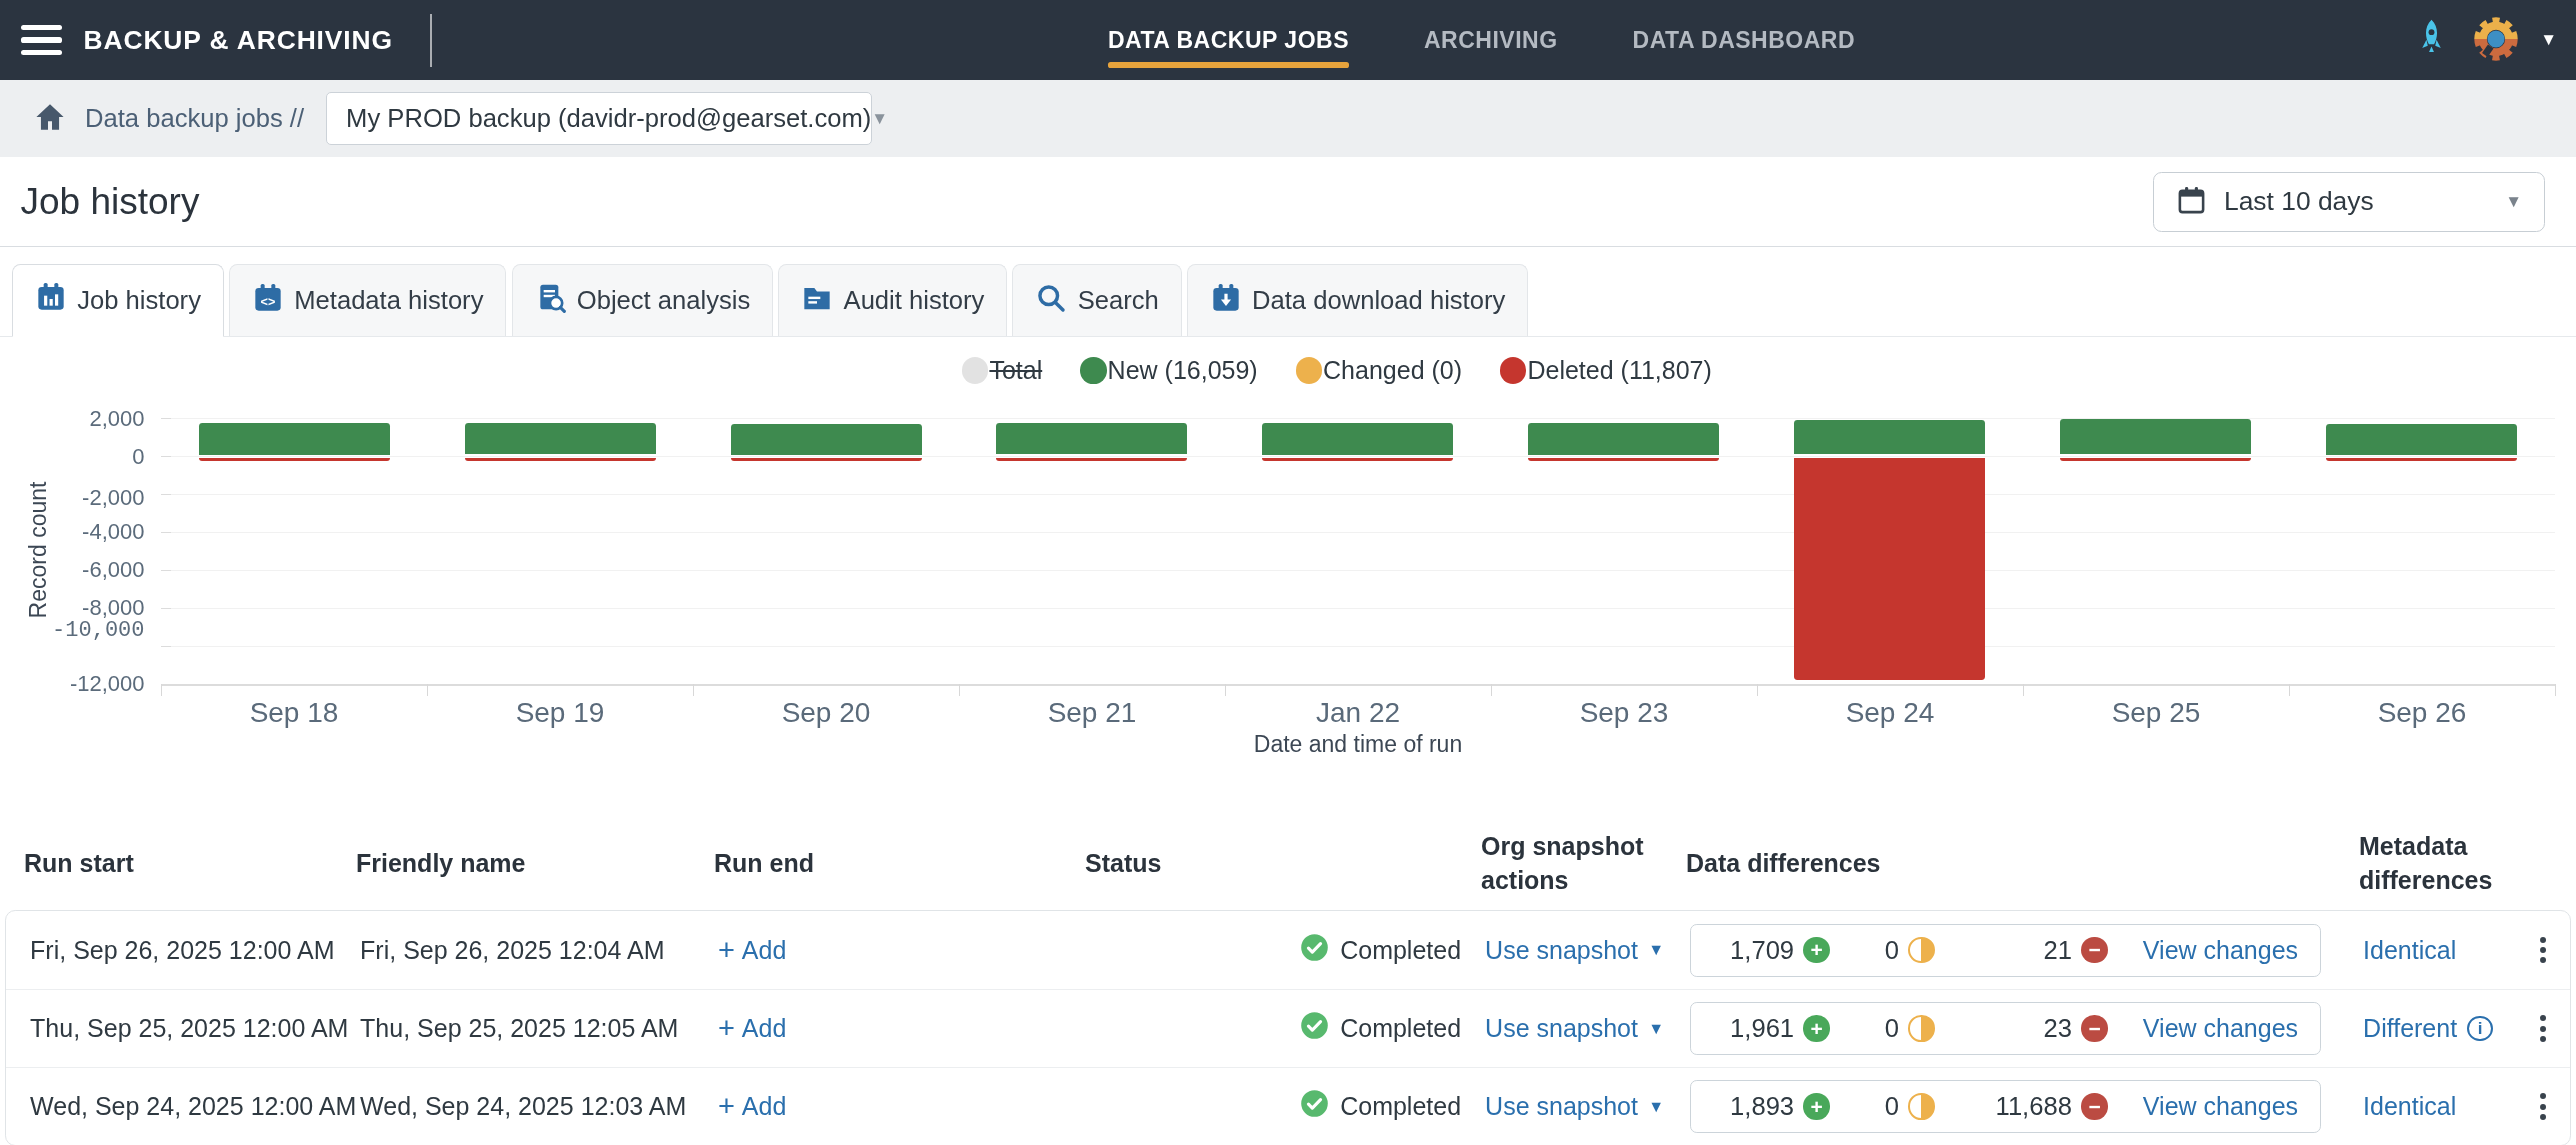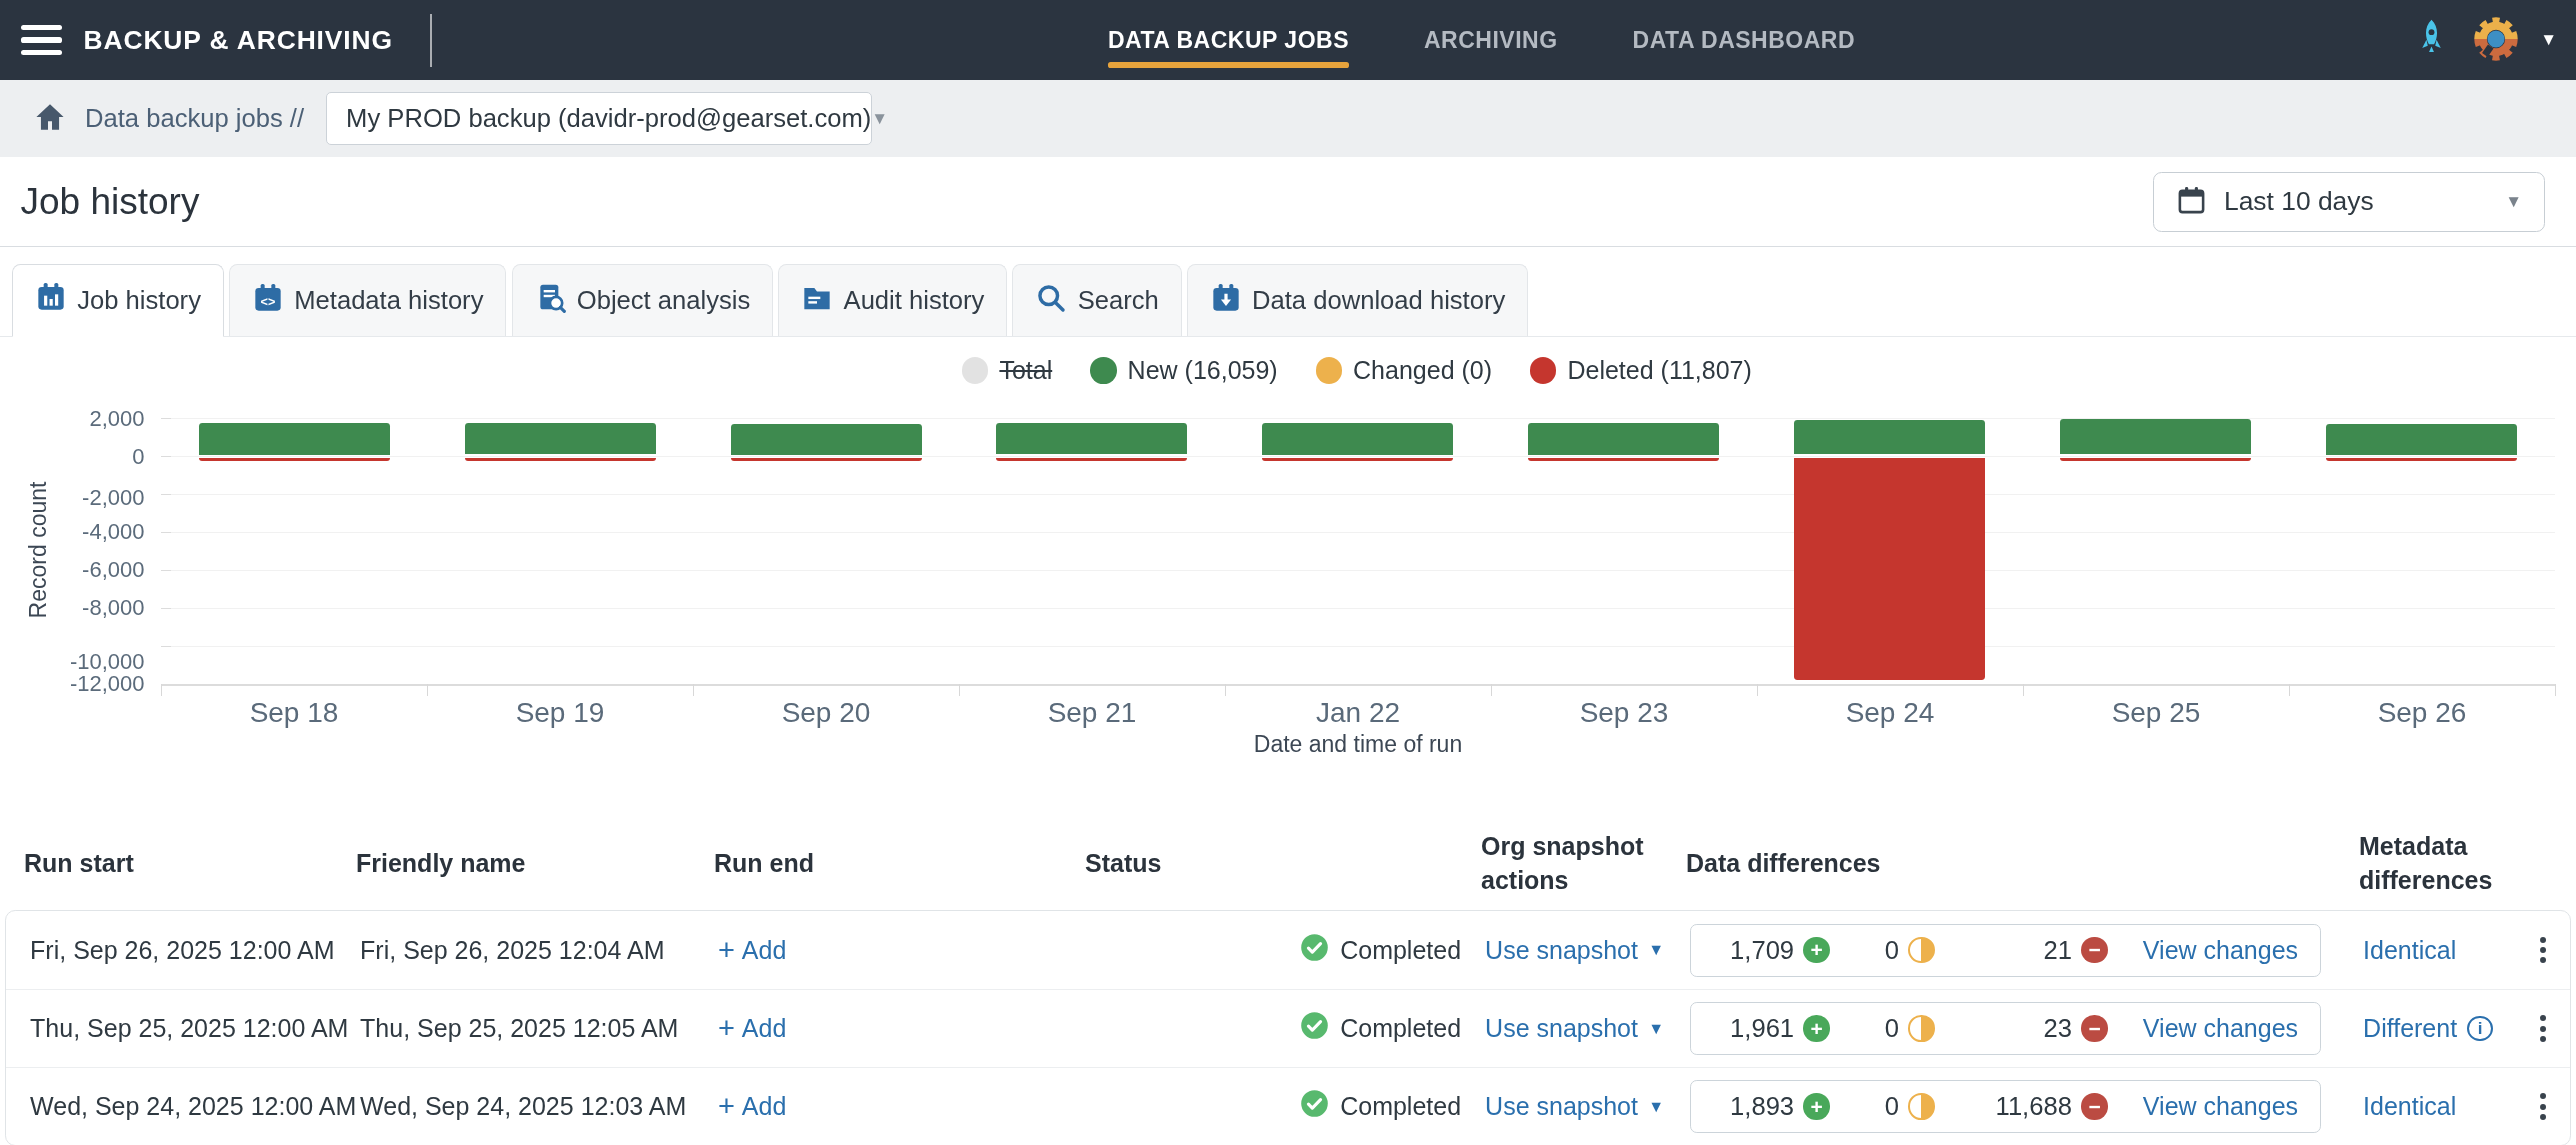--- a/index.html
+++ b/index.html
@@ -43,21 +43,21 @@
   .tabstrip { margin-top:17px; padding-left:12px; height:73px; display:flex; gap:5.1px; align-items:stretch;
     border-bottom:0.9px solid #e6e9ec; background:#fff; }
   .tab { display:flex; align-items:center; gap:10.2px; padding:0 22px; font-size:25.6px; color:#333d47;
     background:#f6f7f8; border:0.9px solid #e3e6e9; border-bottom:none; border-radius:8.5px 8.5px 0 0;
     cursor:pointer; white-space:nowrap; }
   .tab.active { background:#fff; border:0.9px solid #d9dde1; border-bottom:0.9px solid #fff; margin-bottom:-0.9px; }
 
   
   .chart { position:relative; height:426px; background:#fff; }
   .legend { position:absolute; left:962px; top:19px; display:flex; gap:38px; align-items:center; }
-  .legitem { display:flex; align-items:center; gap:11px; cursor:pointer; }
+  .legitem { display:flex; align-items:center; gap:1px; cursor:pointer; }
   .legdot { width:26.4px; height:26.4px; border-radius:50%; }
   .leglabel { font-size:25px; color:#2f3941; white-space:nowrap; }
   .legitem.disabled .leglabel { text-decoration:line-through; }
   .ylabel { position:absolute; left:38px; top:213px; transform:translate(-50%,-50%) rotate(-90deg);
     font-size:23px; color:#3c4754; white-space:nowrap; }
   .ytick { position:absolute; width:136px; text-align:right; font-size:22px; color:#5b6b7b; left:8.5px; }
   .gridline { position:absolute; left:161px; width:2394px; height:0.9px; background:#f1f1f1; }
   .ymark { position:absolute; left:161px; width:10.2px; height:0.9px; background:#dcdcdc; }
   .axisline { position:absolute; left:161px; width:2394px; height:1.7px; background:#dcdcdc; top:347px; }
   .xmark { position:absolute; width:0.9px; height:12px; background:#d8d8d8; top:347px; }
@@ -264,21 +264,21 @@
       <div class="ymark" style="top: 195px;"></div>
       <div class="ytick" style="top: 182px;">-4,000</div>
       <div class="gridline" style="top: 233px;"></div>
       <div class="ymark" style="top: 233px;"></div>
       <div class="ytick" style="top: 220px;">-6,000</div>
       <div class="gridline" style="top: 271px;"></div>
       <div class="ymark" style="top: 271px;"></div>
       <div class="ytick" style="top: 258px;">-8,000</div>
       <div class="gridline" style="top: 309px;"></div>
       <div class="ymark" style="top: 309px;"></div>
-      <div class="ytick" style="top: 312px;">-10,000</div>
+      <div class="ytick" style="top: 281px; font-family: Liberation Mono, monospace;">-10,000</div>
       <div class="gridline" style="top: 347px;"></div>
       <div class="ymark" style="top: 347px;"></div>
       <div class="ytick" style="top: 334px;">-12,000</div>
       <div class="axisline"></div>
       <div class="bar green" style="left: 199px; top: 86px; height: 32px; background: rgb(62, 138, 79);"></div>
       <div class="bar red" style="left: 199px; top: 121px; height: 2.6px; background: rgb(197, 54, 46);"></div>
       <div class="xticklabel" style="left: 161px;">Sep 18</div>
       <div class="xmark" style="left: 427px;"></div>
       <div class="bar green" style="left: 465px; top: 86px; height: 31px; background: rgb(62, 138, 79);"></div>
       <div class="bar red" style="left: 465px; top: 121px; height: 2.6px; background: rgb(197, 54, 46);"></div>

